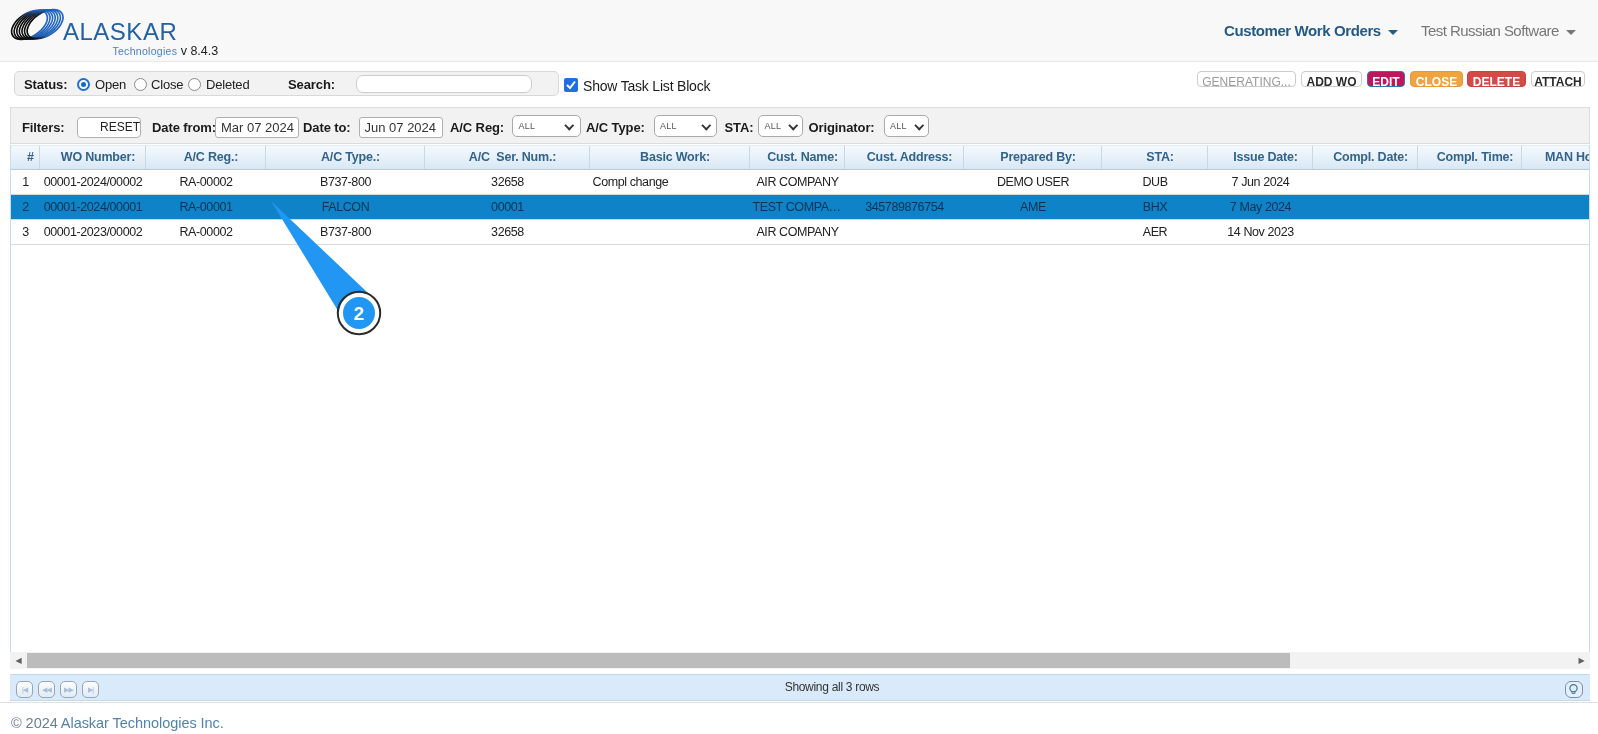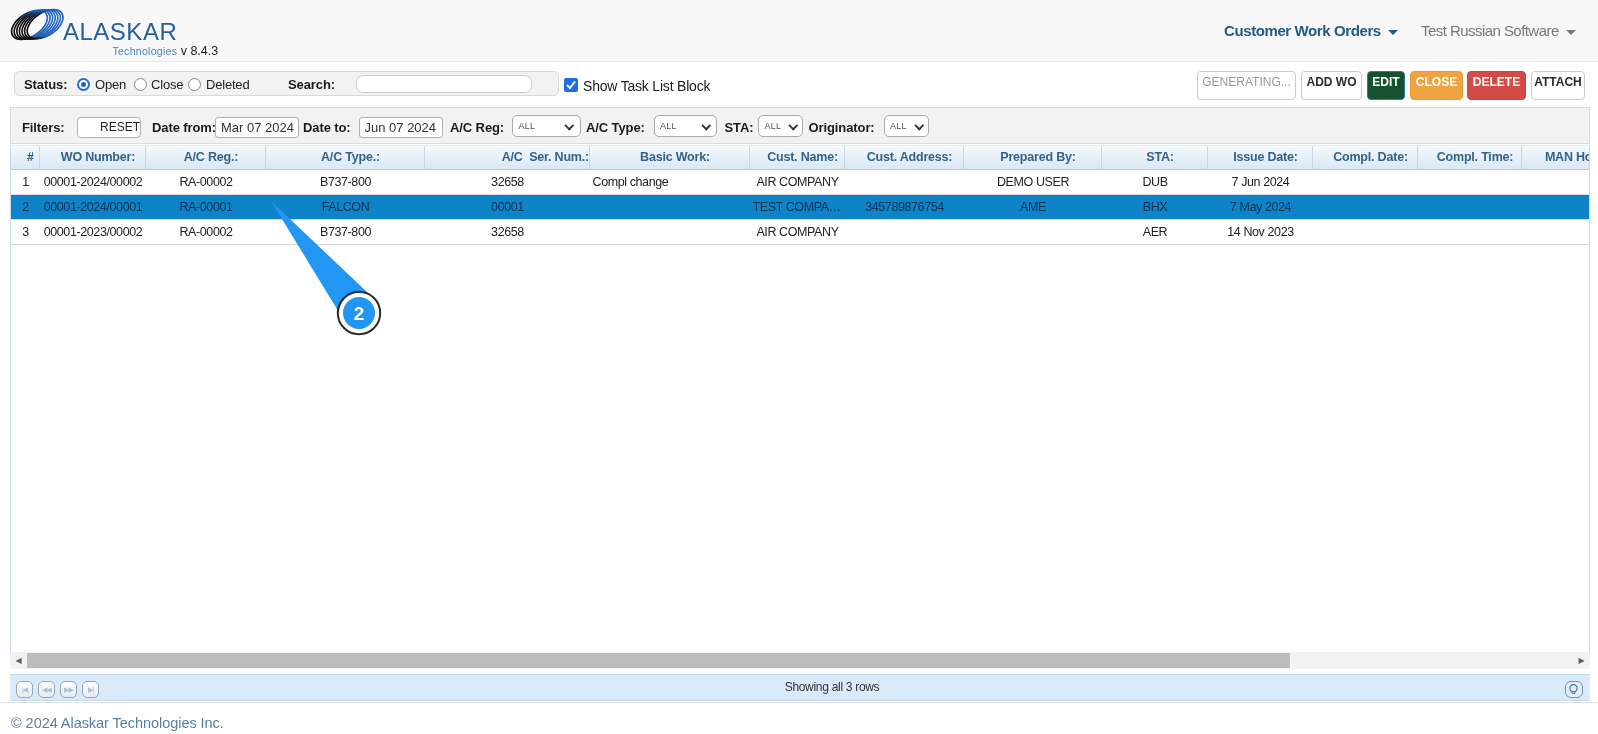--- a/index.html
+++ b/index.html
@@ -27,25 +27,25 @@
 .radio.sel::after { content:""; position:absolute; left:2px; top:2px; width:5px; height:5px;
   border-radius:50%; background:#1567cf; }
 #searchinput { position:absolute; left:356px; top:75px; width:176px; height:18px;
   background:#fff; border:1px solid #ccc; border-radius:7px; }
 #cbx { position:absolute; left:564px; top:78px; width:14px; height:14px; background:#1f6fe0;
   border-radius:2px; }
 #cbx svg { position:absolute; left:1px; top:1px; }
 #cbxlabel { position:absolute; left:583px; top:78px; font-size:14px; letter-spacing:-0.2px; color:#1b1b1b; }
 
 
-.btn { position:absolute; top:71px; height:29px; border-radius:4px; font-size:12px;
+.btn { position:absolute; top:71px; height:16px; border-radius:4px; font-size:12px;
   font-weight:bold; text-align:center; line-height:20px; border:1px solid #ccc; background:#fff; color:#2b2b2b; }
 #btn-gen { left:1197px; width:99px; color:#9a9a9a; font-weight:normal; }
 #btn-add { left:1301px; width:61px; }
-#btn-edit { left:1367px; width:38px; background:#14532d; border-color:#2e77b2; color:#fff; }
+#btn-edit { left:1367px; width:38px; background:#be185d; border-color:#2e77b2; color:#fff; }
 #btn-close { left:1410px; width:53px; background:#f0a440; border-color:#e49a36; color:#fff; }
 #btn-del { left:1467px; width:59px; background:#d24b47; border-color:#c64540; color:#fff; }
 #btn-att { left:1531px; width:54px; }
 
 
 #filterbar { position:absolute; left:10px; top:107px; width:1580px; height:37px;
   background:#f2f2f2; border:1px solid #dcdcdc; }
 .fbtn { position:absolute; top:117px; height:21px; background:#fff; border:1px solid #b0b0b0;
   border-radius:4px; font-size:12px; color:#222; text-align:center; line-height:19px; }
 .finput { position:absolute; top:117px; height:21px; background:#fff; border:1px solid #b0b0b0;
@@ -165,21 +165,21 @@
   <div class="fsel small" style="left:758px;width:44.5px;">ALL<span class="chev"></span></div>
   <div class="lbl" style="left:808.5px;top:120px;">Originator:</div>
   <div class="fsel small" style="left:883.5px;width:45px;">ALL<span class="chev"></span></div>
 
   <div id="gridwrap">
     <div id="ghead">
       <div class="hc" style="width:29px;">#</div>
       <div class="hc" style="width:106px;">WO Number:</div>
       <div class="hc" style="width:120px;">A/C Reg.:</div>
       <div class="hc" style="width:159px;">A/C Type.:</div>
-      <div class="hc" style="width:165px;text-align:right;">A/C&nbsp; Ser. Num.:</div>
+      <div class="hc" style="width:165px;">A/C&nbsp; Ser. Num.:</div>
       <div class="hc" style="width:160px;">Basic Work:</div>
       <div class="hc" style="width:95px;">Cust. Name:</div>
       <div class="hc" style="width:119px;">Cust. Address:</div>
       <div class="hc" style="width:138px;">Prepared By:</div>
       <div class="hc" style="width:106px;">STA:</div>
       <div class="hc" style="width:105px;">Issue Date:</div>
       <div class="hc" style="width:105px;">Compl. Date:</div>
       <div class="hc" style="width:104px;">Compl. Time:</div>
       <div class="hc" style="width:105px;border-right:none;">MAN Hours:</div>
     </div>

